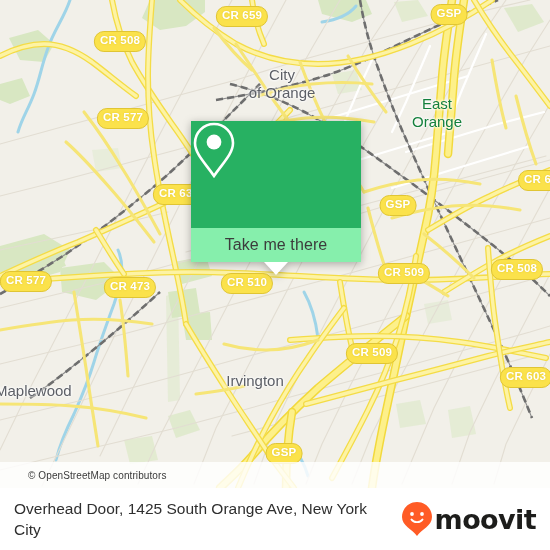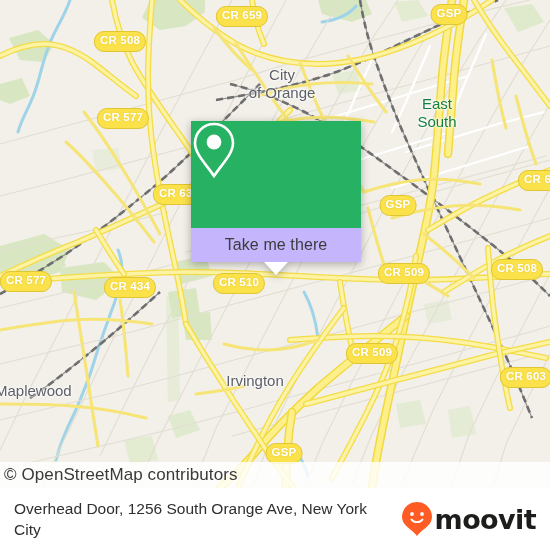--- a/index.html
+++ b/index.html
@@ -14,35 +14,35 @@
   #map{position:absolute;left:0;top:0;width:550px;height:488px;overflow:hidden;background:#f2f0e9;}
   #map svg{position:absolute;left:0;top:0;}
 
   
   #osm-bar{
     position:absolute;left:0;bottom:0;width:550px;height:26px;
     background:rgba(255,255,255,0.82);
     display:flex;align-items:center;
   }
   #osm-bar .txt{
-    font-size:17px;color:#3a3a3a;padding-left:4px;letter-spacing:.1px;
+    font-size:10px;color:#3a3a3a;padding-left:28px;letter-spacing:.1px;
     white-space:nowrap;
   }
 
   
   #popup{
     position:absolute;left:191px;top:121px;width:170px;
     filter:drop-shadow(0 2px 4px rgba(0,0,0,.30));
   }
   #popup .head{
     height:107px;background:#27b162;
     display:flex;align-items:center;justify-content:center;
   }
   #popup .foot{
-    height:34px;background:#c4b5fd;
+    height:34px;background:#86efac;
     display:flex;align-items:center;justify-content:center;
   }
   #popup .foot span{
     font-size:16px;color:#3c3c3c;letter-spacing:.1px;
   }
   #popup .tip{
     position:absolute;left:50%;margin-left:-12px;top:141px;
     width:0;height:0;
     border-left:12px solid transparent;
     border-right:12px solid transparent;
@@ -257,39 +257,39 @@
 
     <div style="position:absolute;left:282px;top:66px;transform:translateX(-50%);text-align:center;
                 font-size:15px;color:#5c5f66;line-height:18px;text-shadow:0 0 3px #fff,0 0 3px #fff,0 0 3px #fff;">
       <div>City</div>
       <div>of Orange</div>
     </div>
 
     <div style="position:absolute;left:437px;top:95px;transform:translateX(-50%);text-align:center;
                 font-size:15px;color:#15803d;line-height:18px;text-shadow:0 0 3px #fff,0 0 3px #fff,0 0 3px #fff;">
       <div>East</div>
-      <div>South</div>
+      <div>Orange</div>
     </div>
 
     <div style="position:absolute;left:255px;top:372px;transform:translateX(-50%);
                 font-size:15px;color:#5c5f66;text-shadow:0 0 3px #fff,0 0 3px #fff,0 0 3px #fff;white-space:nowrap;text-align:right;">Irvington</div>
 
     <div style="position:absolute;left:-5px;top:382px;
                 font-size:15px;color:#5c5f66;text-shadow:0 0 3px #fff,0 0 3px #fff,0 0 3px #fff;white-space:nowrap;">Maplewood</div>
 
     <div style="position:absolute;left:242px;top:5px;transform:translateX(-50%);"><span class="sh">CR 659</span></div>
     <div style="position:absolute;left:449px;top:3px;transform:translateX(-50%);"><span class="sh">GSP</span></div>
     <div style="position:absolute;left:120px;top:30px;transform:translateX(-50%);"><span class="sh">CR 508</span></div>
     <div style="position:absolute;left:123px;top:107px;transform:translateX(-50%);"><span class="sh">CR 577</span></div>
     <div style="position:absolute;left:179px;top:183px;transform:translateX(-50%);"><span class="sh">CR 638</span></div>
     <div style="position:absolute;left:398px;top:194px;transform:translateX(-50%);"><span class="sh">GSP</span></div>
     <div style="position:absolute;left:518px;top:169px;"><span class="sh">CR 65</span></div>
     <div style="position:absolute;left:26px;top:270px;transform:translateX(-50%);"><span class="sh">CR 577</span></div>
-    <div style="position:absolute;left:130px;top:276px;transform:translateX(-50%);"><span class="sh">CR 434</span></div>
-    <div style="position:absolute;left:239px;top:272px;transform:translateX(-50%);"><span class="sh">CR 510</span></div>
+    <div style="position:absolute;left:130px;top:276px;transform:translateX(-50%);"><span class="sh">CR 473</span></div>
+    <div style="position:absolute;left:247px;top:272px;transform:translateX(-50%);"><span class="sh">CR 510</span></div>
     <div style="position:absolute;left:404px;top:262px;transform:translateX(-50%);"><span class="sh">CR 509</span></div>
     <div style="position:absolute;left:517px;top:258px;transform:translateX(-50%);"><span class="sh">CR 508</span></div>
     <div style="position:absolute;left:372px;top:342px;transform:translateX(-50%);"><span class="sh">CR 509</span></div>
     <div style="position:absolute;left:491px;top:366px;transform:translateX(-50%);margin-left:35px;"><span class="sh">CR 603</span></div>
     <div style="position:absolute;left:284px;top:442px;transform:translateX(-50%);"><span class="sh">GSP</span></div>
 
     <div id="osm-bar">
       <div class="txt">© OpenStreetMap contributors</div>
     </div>
 
@@ -302,21 +302,21 @@
       </div>
       <div class="foot">
         <span>Take me there</span>
       </div>
       <div class="tip"></div>
     </div>
 
   </div>
 
   <div id="footer">
-    <div class="addr">Overhead Door, 1256 South Orange Ave, New York City</div>
+    <div class="addr">Overhead Door, 1425 South Orange Ave, New York City</div>
     <div id="logo">
       <svg width="30" height="34" viewBox="0 0 30 34">
         <path d="M15 0 C6.7 0 0 6.7 0 15 C0 24 10 27 15 34 C20 27 30 24 30 15 C30 6.7 23.3 0 15 0 Z" fill="#ff5b25"></path>
         <circle cx="10" cy="12" r="1.9" fill="#ffffff"></circle>
         <circle cx="20" cy="12" r="1.9" fill="#ffffff"></circle>
         <path d="M9.5 17.5 C11.5 21 18.5 21 20.5 17.5" fill="none" stroke="#ffffff" stroke-width="1.9" stroke-linecap="round"></path>
       </svg>
       <span class="word">moovit</span>
     </div>
   </div>

